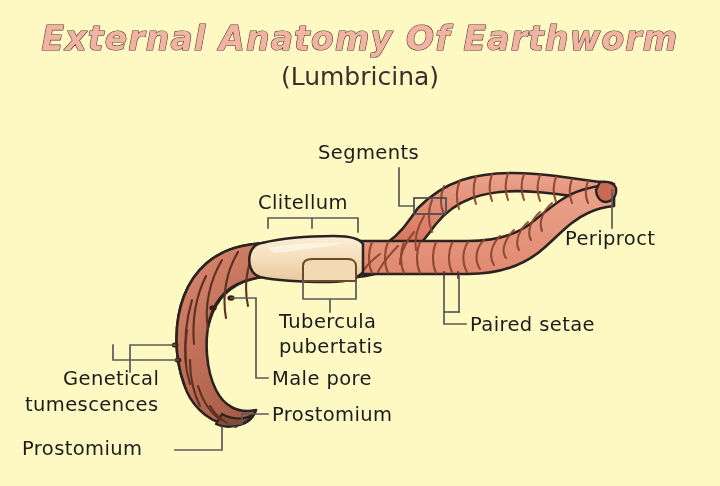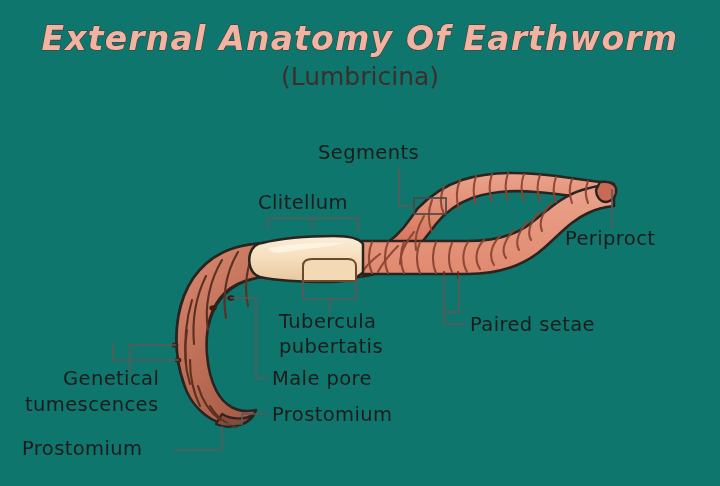--- a/index.html
+++ b/index.html
@@ -4,21 +4,21 @@
 <style>
   html, body {
     margin: 0;
     padding: 0;
     background: #ffffff;
   }
   #page {
     position: relative;
     width: 720px;
     height: 486px;
-    background: #0f766e;
+    background: #fef9c3;
     overflow: hidden;
     font-family: "DejaVu Sans", sans-serif;
   }
   #diagram-svg {
     position: absolute;
     left: 0;
     top: 0;
     width: 720px;
     height: 486px;
   }

